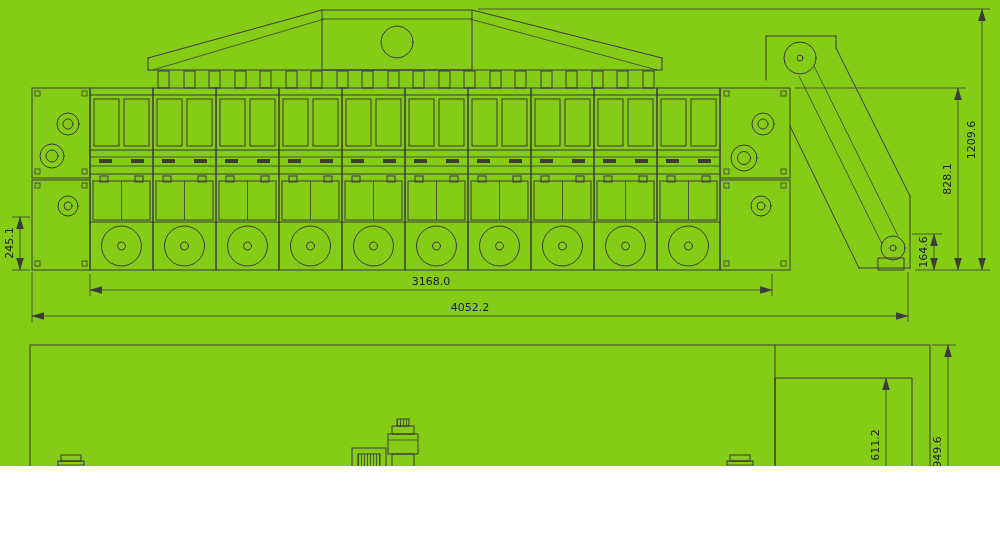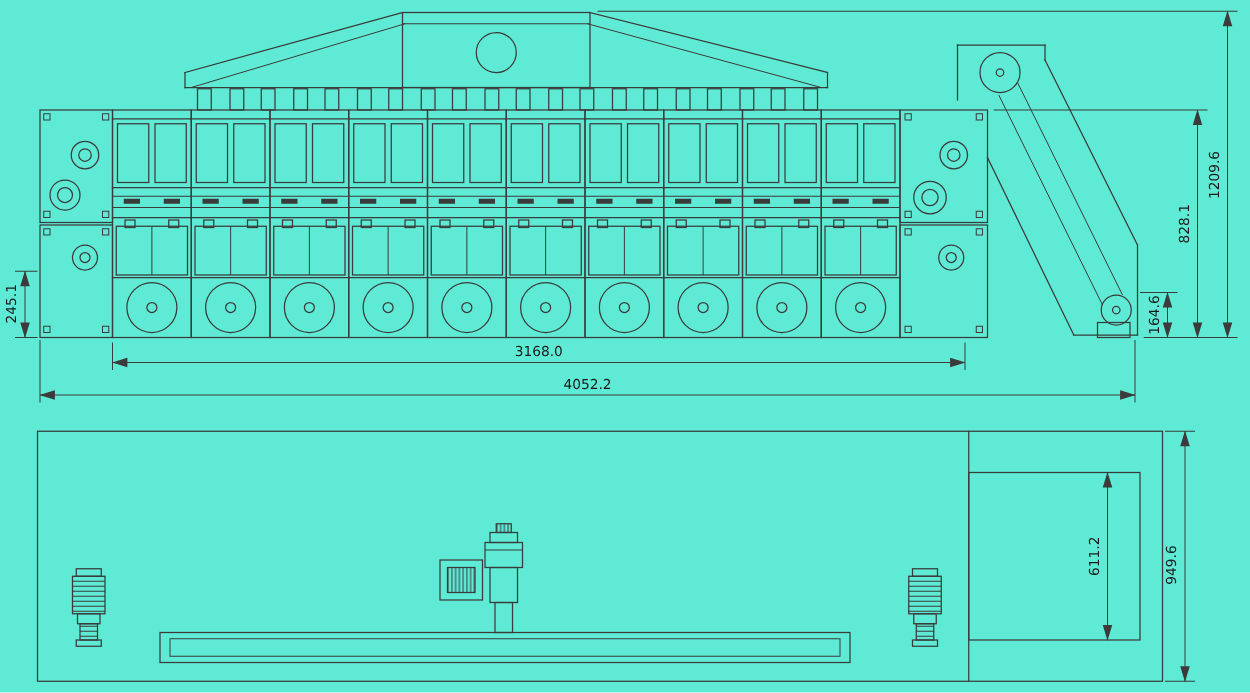--- a/index.html
+++ b/index.html
@@ -1,16 +1,16 @@
 <!DOCTYPE html>
 <html><head>
 <meta charset="utf-8">
 <style>
   html,body{margin:0;padding:0;background:#ffffff;}
-  .page{width:1000px;height:554px;position:relative;background:#5eead4;overflow:hidden;}
+  .page{width:1000px;height:466px;position:relative;background:#84cc16;overflow:hidden;}
   svg{display:block;}
   .ln{stroke:#3b3b3b;stroke-width:1;fill:none;stroke-linecap:square;}
   .thin{stroke:#3b3b3b;stroke-width:0.8;fill:none;}
   .fillb{fill:#3b3b3b;stroke:none;}
   .dim{stroke:#3b3b3b;stroke-width:0.8;fill:none;}
   text.dimtxt{font-family:"DejaVu Sans", sans-serif;font-size:11px;fill:#1a1a1a;}
 </style>
 </head>
 <body>
 

